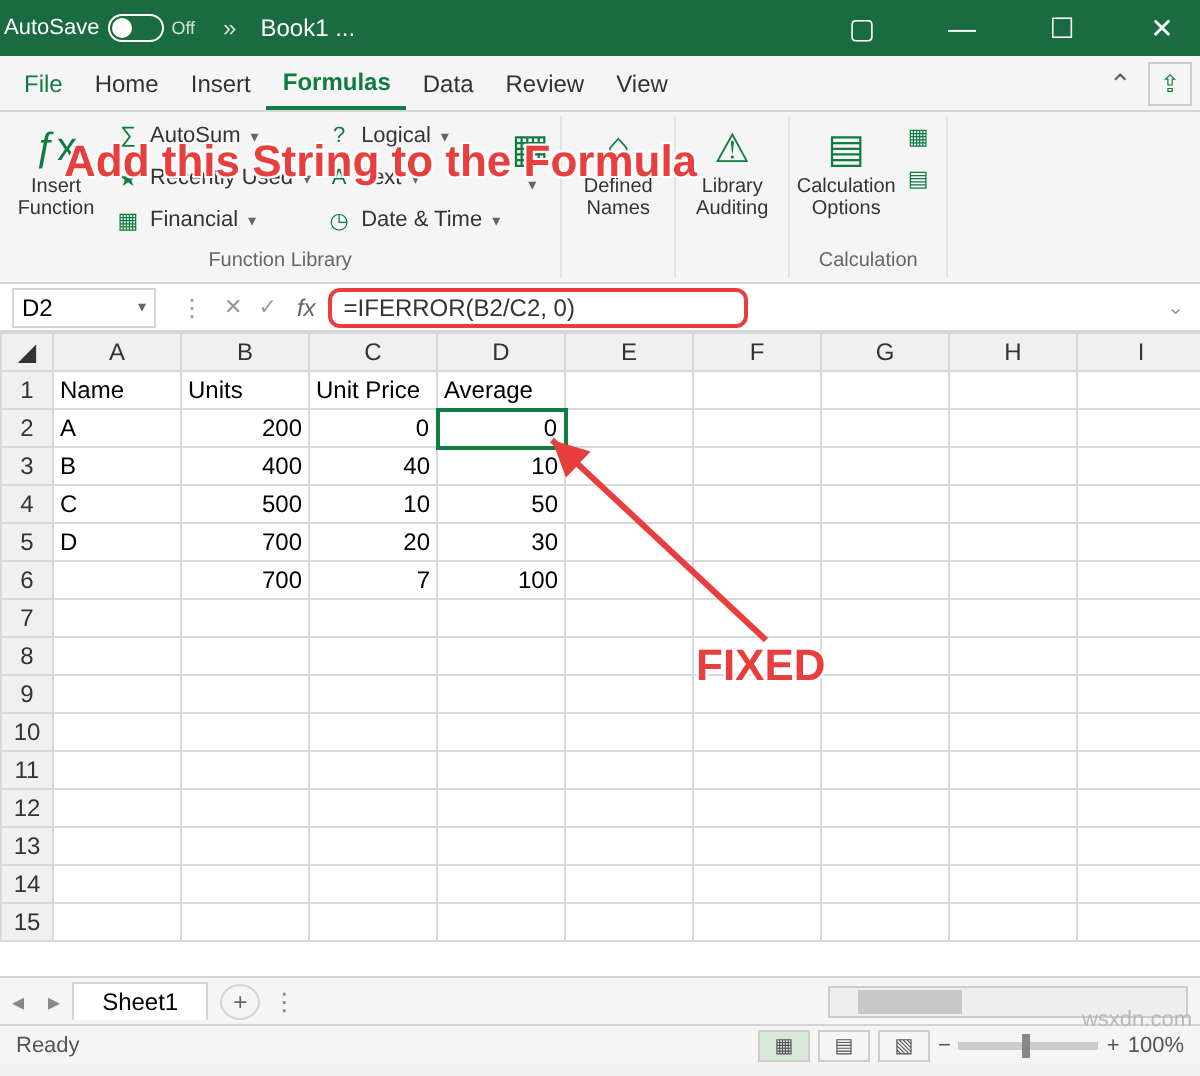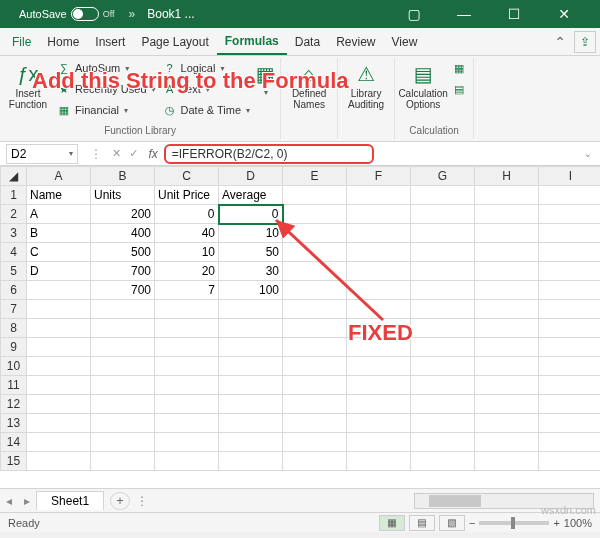--- a/index.html
+++ b/index.html
@@ -1,17 +1,17 @@
 <!DOCTYPE html>
 <html><head>
 <meta charset="utf-8">
 <style>
   * { box-sizing: border-box; }
   body { margin:0; font-family: "Segoe UI", Arial, sans-serif; font-size:12px; background:#f0f0f0; overflow:hidden; width:600px; height:538px; position:relative; }
-  .titlebar { background:#1a6b3f; color:#fff; height:28px; display:flex; align-items:center; padding:0 19px; }
+  .titlebar { background:#1a6b3f; color:#fff; height:28px; display:flex; align-items:center; padding:0 2px; }
   .autosave { display:flex; align-items:center; gap:4px; font-size:11px; margin-right:8px;}
   .toggle { width:28px; height:14px; border:1px solid #fff; border-radius:7px; position:relative; }
   .toggle::after { content:""; position:absolute; width:10px; height:10px; background:#fff; border-radius:50%; top:1px; left:1px; }
   .titlebar .chev { margin:0 6px; opacity:.8; }
   .bookname { margin-left:6px; }
   .titlebar-icons { margin-left:auto; display:flex; gap:16px; align-items:center; }
   .titlebar-icons .win { width:34px; text-align:center; font-size:14px; }
   .ribbon-tabs { background:#f5f5f5; display:flex; align-items:center; border-bottom:1px solid #d4d4d4; height:28px; padding:0 4px; }
   .ribbon-tabs .tab { padding:0 8px; height:100%; display:flex; align-items:center; color:#333; cursor:pointer; font-size:12px;}
   .ribbon-tabs .tab.active { color:#107c41; border-bottom:2px solid #107c41; font-weight:600;}
@@ -84,21 +84,20 @@
     <span class="win">—</span>
     <span class="win">☐</span>
     <span class="win">✕</span>
   </div>
 </div>
 
 <div class="ribbon-tabs">
   <div class="tab" style="color:#107c41">File</div>
   <div class="tab">Home</div>
   <div class="tab">Insert</div>
-  <div class="tab">Page Layout</div>
   <div class="tab active">Formulas</div>
   <div class="tab">Data</div>
   <div class="tab">Review</div>
   <div class="tab">View</div>
   <div class="collapse">⌃</div>
   <div class="share">⇪</div>
 </div>
 
 <div class="ribbon">
   <div class="group">

